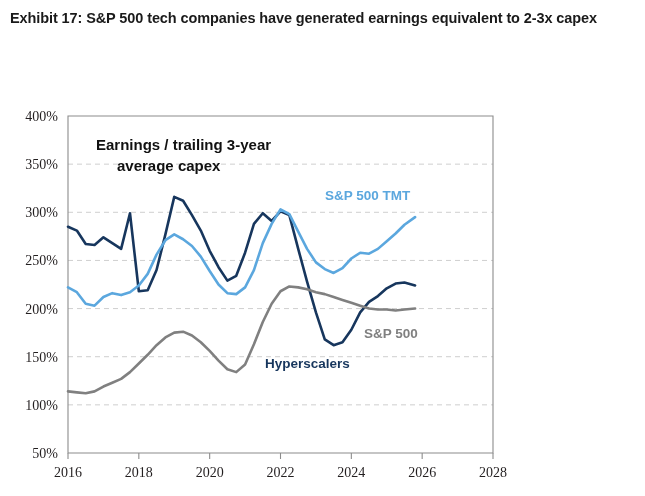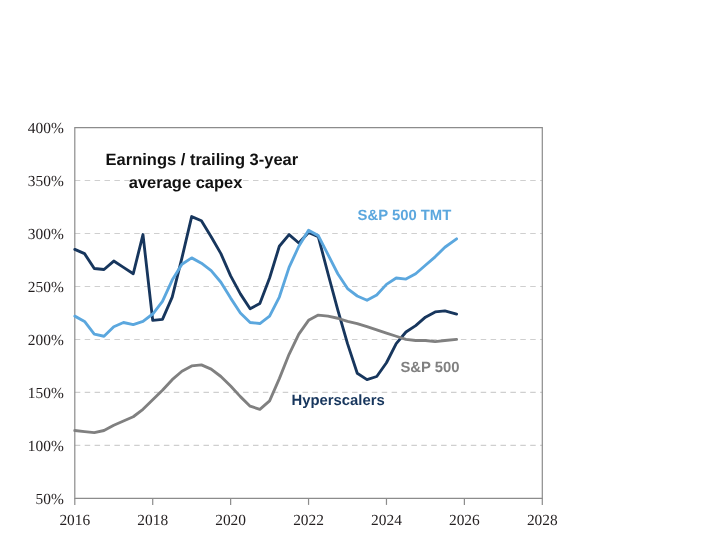--- a/index.html
+++ b/index.html
@@ -78,20 +78,21 @@
     stroke-width: 2.6;
     stroke-linejoin: round;
     stroke-linecap: round;
   }
 </style>
 </head>
 <body>
 
 <div id="figure">
 
+  <div id="title">Exhibit 17: S&amp;P 500 tech companies have generated earnings equivalent to 2-3x capex</div>
 
   <div id="plot-wrap">
     <svg class="chart" id="chart-svg" width="645" height="396" viewBox="0 0 645 396">
       <g id="gridlines">
           <line x1="68" x2="493" y1="304.8571428571429" y2="304.8571428571429" class="gridline"></line>
           <line x1="68" x2="493" y1="256.7142857142857" y2="256.7142857142857" class="gridline"></line>
           <line x1="68" x2="493" y1="208.57142857142858" y2="208.57142857142858" class="gridline"></line>
           <line x1="68" x2="493" y1="160.42857142857144" y2="160.42857142857144" class="gridline"></line>
           <line x1="68" x2="493" y1="112.28571428571428" y2="112.28571428571428" class="gridline"></line>
           <line x1="68" x2="493" y1="64.14285714285717" y2="64.14285714285717" class="gridline"></line>

